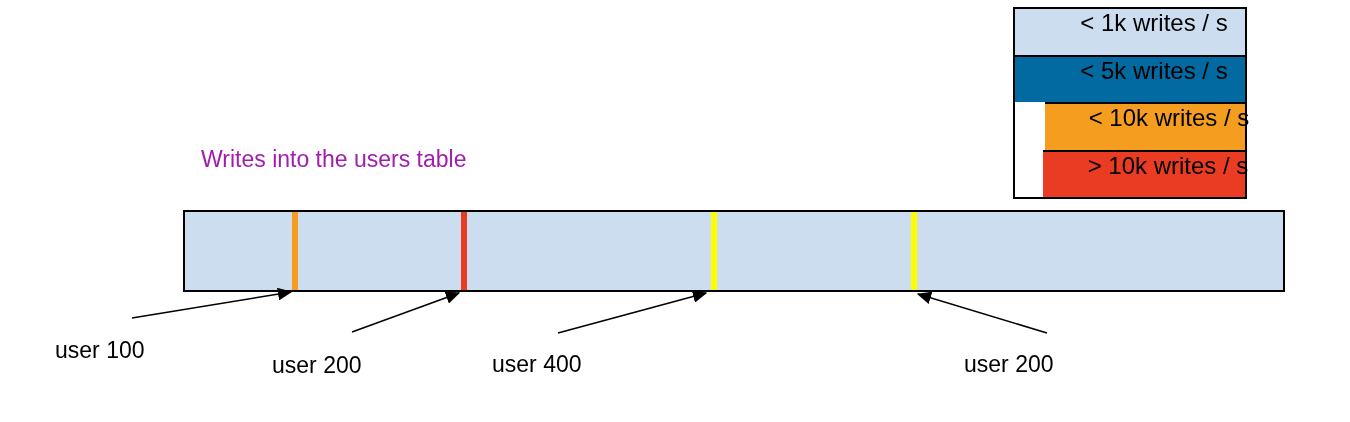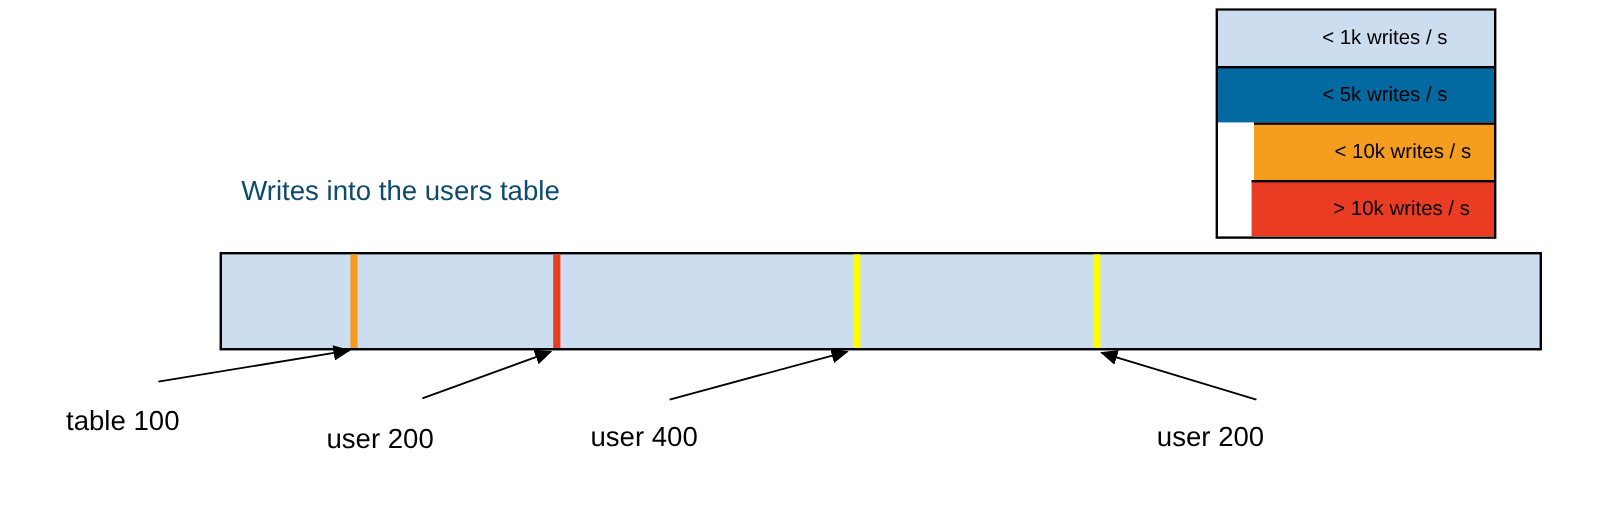--- a/index.html
+++ b/index.html
@@ -13,40 +13,40 @@
     width: 1350px;
     height: 422px;
     background: #ffffff;
     overflow: hidden;
   }
   .title {
     position: absolute;
     left: 201px;
     top: 146px;
     font-size: 23px;
-    color: #0c4a6e;
+    color: #a21caf;
     white-space: nowrap;
   }
   .legend {
     position: absolute;
     left: 1013px;
     top: 7px;
     width: 234px;
     height: 192px;
     border: 2px solid #000000;
     box-sizing: border-box;
     display: flex;
     flex-direction: column;
   }
   .legend-row {
     flex: 1 1 0;
     display: flex;
-    align-items: center;
+    align-items: flex-start;
     justify-content: center;
-    font-size: 17px;
+    font-size: 24px;
     color: #000000;
     white-space: nowrap;
     padding-left: 48px;
   }
   .legend-row + .legend-row {
     border-top: 2px solid #000000;
   }
   .bar {
     position: absolute;
     left: 183px;
@@ -113,18 +113,18 @@
         <path d="M0,0 L9,4 L0,8 z" fill="#000000"></path>
       </marker>
     </defs>
   <line x1="132" y1="318" x2="291" y2="292" stroke="#000000" stroke-width="1.6" marker-end="url(#ah)"></line>
       <line x1="352" y1="332" x2="459" y2="293" stroke="#000000" stroke-width="1.6" marker-end="url(#ah)"></line>
       <line x1="558" y1="333" x2="706" y2="293" stroke="#000000" stroke-width="1.6" marker-end="url(#ah)"></line>
       <line x1="1047" y1="333" x2="918" y2="294" stroke="#000000" stroke-width="1.6" marker-end="url(#ah)"></line>
     </svg>
 
   <div id="labels">
-      <div class="user-label" style="left: 55px; top: 337px;">table 100</div>
+      <div class="user-label" style="left: 55px; top: 337px;">user 100</div>
       <div class="user-label" style="left: 272px; top: 352px;">user 200</div>
       <div class="user-label" style="left: 492px; top: 351px;">user 400</div>
       <div class="user-label" style="left: 964px; top: 351px;">user 200</div>
     </div>
 </div>
 
 </body></html>

